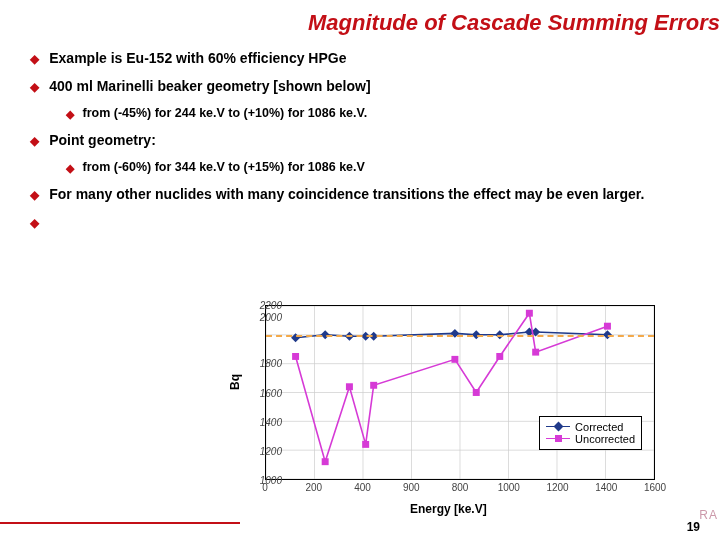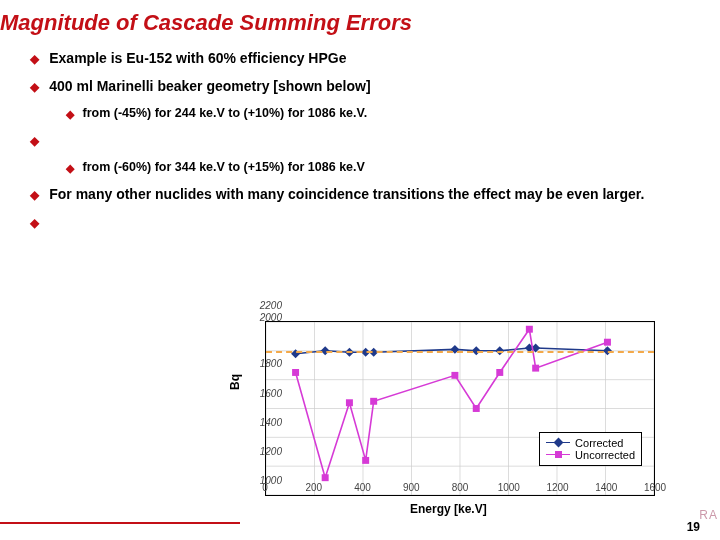--- a/index.html
+++ b/index.html
@@ -9,21 +9,21 @@
     font-family: Arial, Helvetica, sans-serif;
     background: #fff;
     position: relative;
     overflow: hidden;
   }
   .title {
     font-size: 22px;
     font-weight: bold;
     font-style: italic;
     color: #c30f16;
-    text-align: left;
+    text-align: right;
     padding: 10px 0 14px 0;
   }
   .bullets { padding: 0 30px 0 30px; }
   .b1 { display: flex; margin-bottom: 10px; font-size: 14px; font-weight: bold; color: #000; }
   .b1 .marker {
     color:#c30f16; margin-right:10px; font-size:12px; line-height:18px;
   }
   .b2 { display:flex; margin: 6px 0 10px 36px; font-size:12.5px; color:#000; font-weight:bold; }
   .b2 .marker { color:#c30f16; margin-right:8px; font-size:11px; line-height:16px; }
   .redline {
@@ -37,21 +37,20 @@
   
   .chart-wrap {
     position:absolute;
     left:210px; top:300px;
     width:470px; height:220px;
   }
   .chart-border {
     position:absolute; left:55px; top:5px; width:390px; height:175px;
     border:1px solid #000;
     background:#fff;
-    margin-top:16px;
   }
   .plot {
     position:absolute; left:0; top:0; width:100%; height:100%;
   }
   .axis-title-y {
     position:absolute; left:18px; top:90px; font-size:12px; font-weight:bold;
     transform: rotate(-90deg); transform-origin:left top;
   }
   .axis-title-x {
     position:absolute; left:200px; top:202px; font-size:12px; font-weight:bold;
@@ -85,20 +84,21 @@
   <div class="b1">
       <span class="marker">◆</span>
       <span>400 ml Marinelli beaker geometry [shown below]</span>
     </div>
   <div class="b2">
       <span class="marker">◆</span>
       <span>from (-45%) for 244 ke.V to (+10%) for 1086 ke.V.</span>
     </div>
   <div class="b1">
       <span class="marker">◆</span>
+      <span>Point geometry:</span>
     </div>
   <div class="b2">
       <span class="marker">◆</span>
       <span>from (-60%) for 344 ke.V to (+15%) for 1086 ke.V</span>
     </div>
   <div class="b1">
       <span class="marker">◆</span>
       <span>For many other nuclides with many coincidence transitions the effect may be even larger.</span>
     </div>
   <div class="b1">

